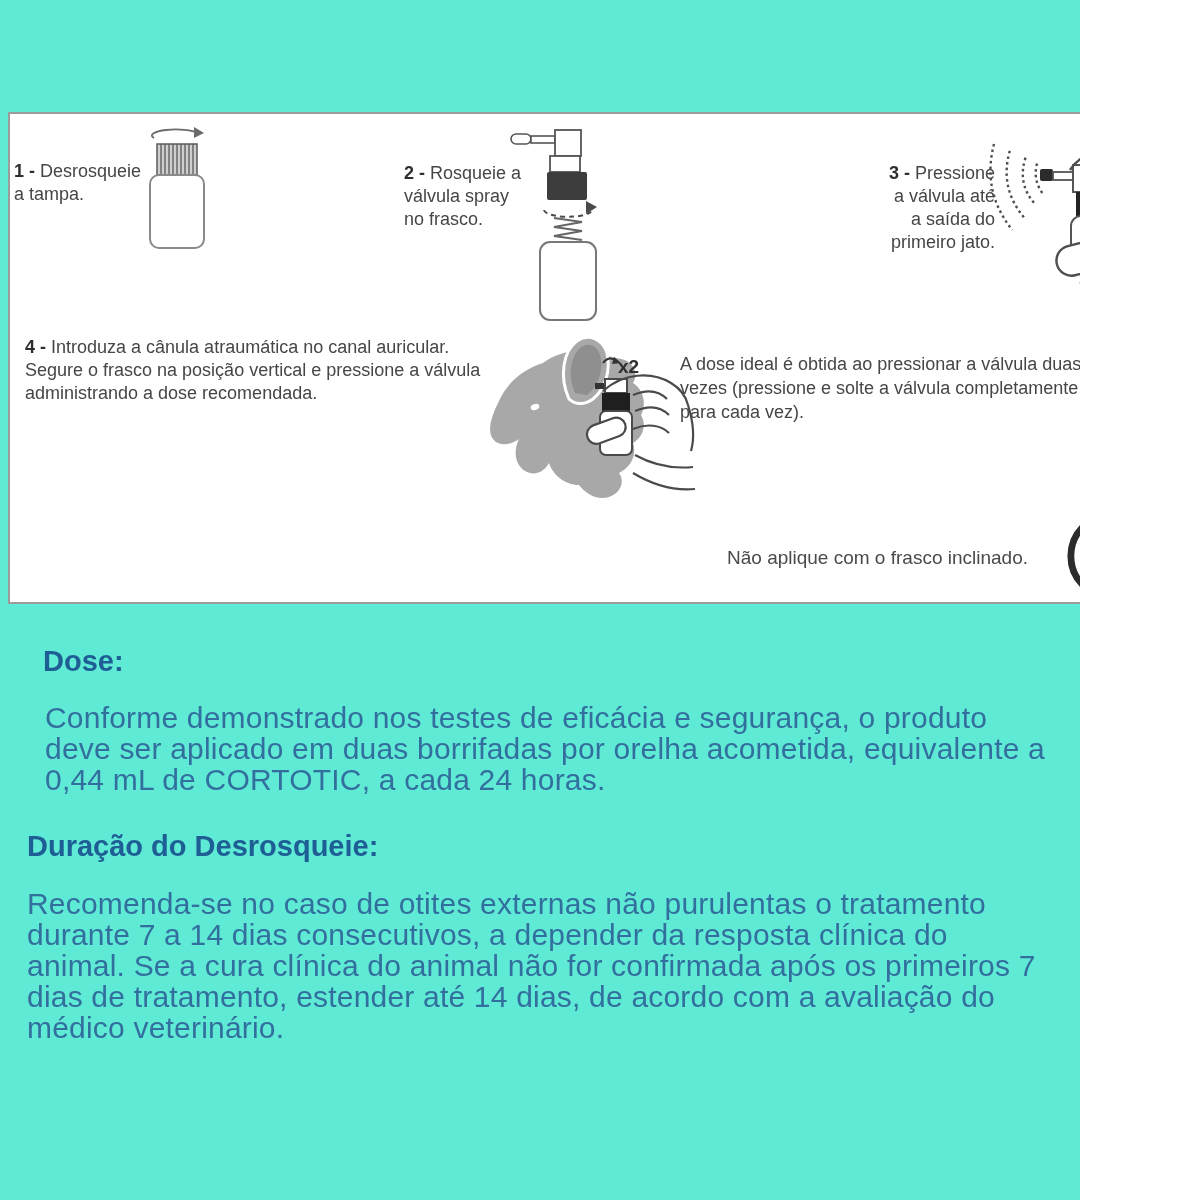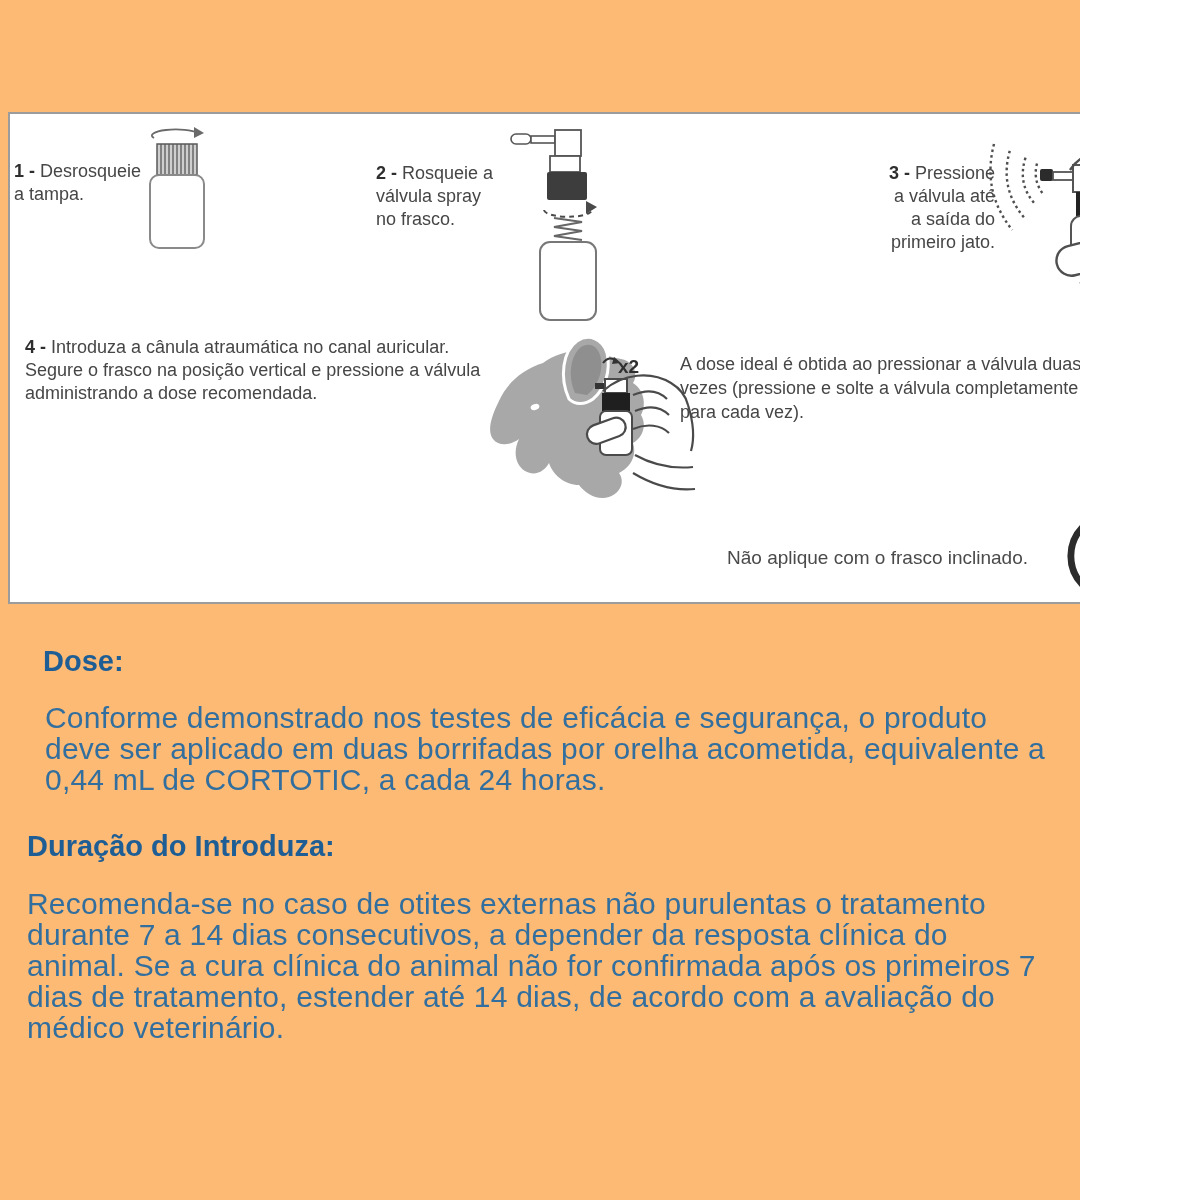--- a/index.html
+++ b/index.html
@@ -1,16 +1,16 @@
 <!DOCTYPE html>
 <html><head>
 <meta charset="utf-8">
 <style>
   html,body{margin:0;padding:0;background:#ffffff;}
-  #page{position:relative;width:1080px;height:1200px;background:#fdba74;overflow:hidden;
+  #page{position:relative;width:1080px;height:1200px;background:#5eead4;overflow:hidden;
         font-family:"Liberation Sans", sans-serif;}
 
   
   .panel{position:absolute;left:8px;top:112px;width:1178px;height:488px;
          border:2px solid #9c9c9c;background:#fff;}
 
   .abs{position:absolute;}
 
   .step{font-size:18px;line-height:23px;color:#464646;}
   .step .num{font-weight:bold;color:#2e2e2e;margin-right:5px;}
@@ -37,21 +37,21 @@
 a tampa.</span>
   </div>
   <svg class="abs" style="left:142px;top:122px;" width="70" height="135" viewBox="0 0 70 135">
     <path d="M12,16 A24,6 0 1 1 56,11" fill="none" stroke="#6a6a6a" stroke-width="1.8"></path>
     <polygon points="52,5 62,11 52,16" fill="#6a6a6a"></polygon>
     <rect x="15" y="22" width="40" height="31" fill="#cfcfcf" stroke="#5a5a5a" stroke-width="1.5"></rect>
     <path d="M19,22V53 M23,22V53 M27,22V53 M31,22V53 M35,22V53 M39,22V53 M43,22V53 M47,22V53 M51,22V53" stroke="#5a5a5a" stroke-width="1.3"></path>
     <rect x="8" y="53" width="54" height="73" rx="9" fill="#ffffff" stroke="#8a8a8a" stroke-width="2"></rect>
   </svg>
 
-  <div class="abs step" style="left:376px;top:162px;width:165px;">
+  <div class="abs step" style="left:404px;top:162px;width:165px;">
     <span class="num">2 -</span><span class="pre">Rosqueie a
 válvula spray
 no frasco.</span>
   </div>
   <svg class="abs" style="left:498px;top:126px;" width="110" height="200" viewBox="0 0 110 200">
     <rect x="13" y="8" width="20" height="10" rx="5" fill="#fff" stroke="#555" stroke-width="1.6"></rect>
     <rect x="33" y="10" width="24" height="7" fill="#fff" stroke="#555" stroke-width="1.6"></rect>
     <rect x="57" y="4" width="26" height="26" fill="#fff" stroke="#555" stroke-width="1.8"></rect>
     <rect x="52" y="30" width="30" height="16" fill="#fff" stroke="#555" stroke-width="1.8"></rect>
     <rect x="49" y="46" width="40" height="28" rx="2" fill="#3d3d3d"></rect>
@@ -151,20 +151,20 @@
       <rect x="40" y="51" width="22" height="34" rx="4" fill="#fff" stroke="#444" stroke-width="2"></rect>
     </g>
     <line x1="22" y1="19" x2="79" y2="82" stroke="#2c2c2c" stroke-width="7"></line>
   </svg>
 
   <div class="abs h-blue" style="left:27px;top:645px;margin-left:16px;">Dose:</div>
   <div class="abs body-blue pre" style="left:45px;top:702px;width:1160px;">Conforme demonstrado nos testes de eficácia e segurança, o produto
 deve ser aplicado em duas borrifadas por orelha acometida, equivalente a
 0,44 mL de CORTOTIC, a cada 24 horas.</div>
 
-  <div class="abs h-blue" style="left:27px;top:830px;">Duração do Introduza:</div>
+  <div class="abs h-blue" style="left:27px;top:830px;">Duração do Desrosqueie:</div>
   <div class="abs body-blue pre" style="left:27px;top:888px;width:1160px;">Recomenda-se no caso de otites externas não purulentas o tratamento
 durante 7 a 14 dias consecutivos, a depender da resposta clínica do
 animal. Se a cura clínica do animal não for confirmada após os primeiros 7
 dias de tratamento, estender até 14 dias, de acordo com a avaliação do
 médico veterinário.</div>
 
 </div>
 
 </body></html>

